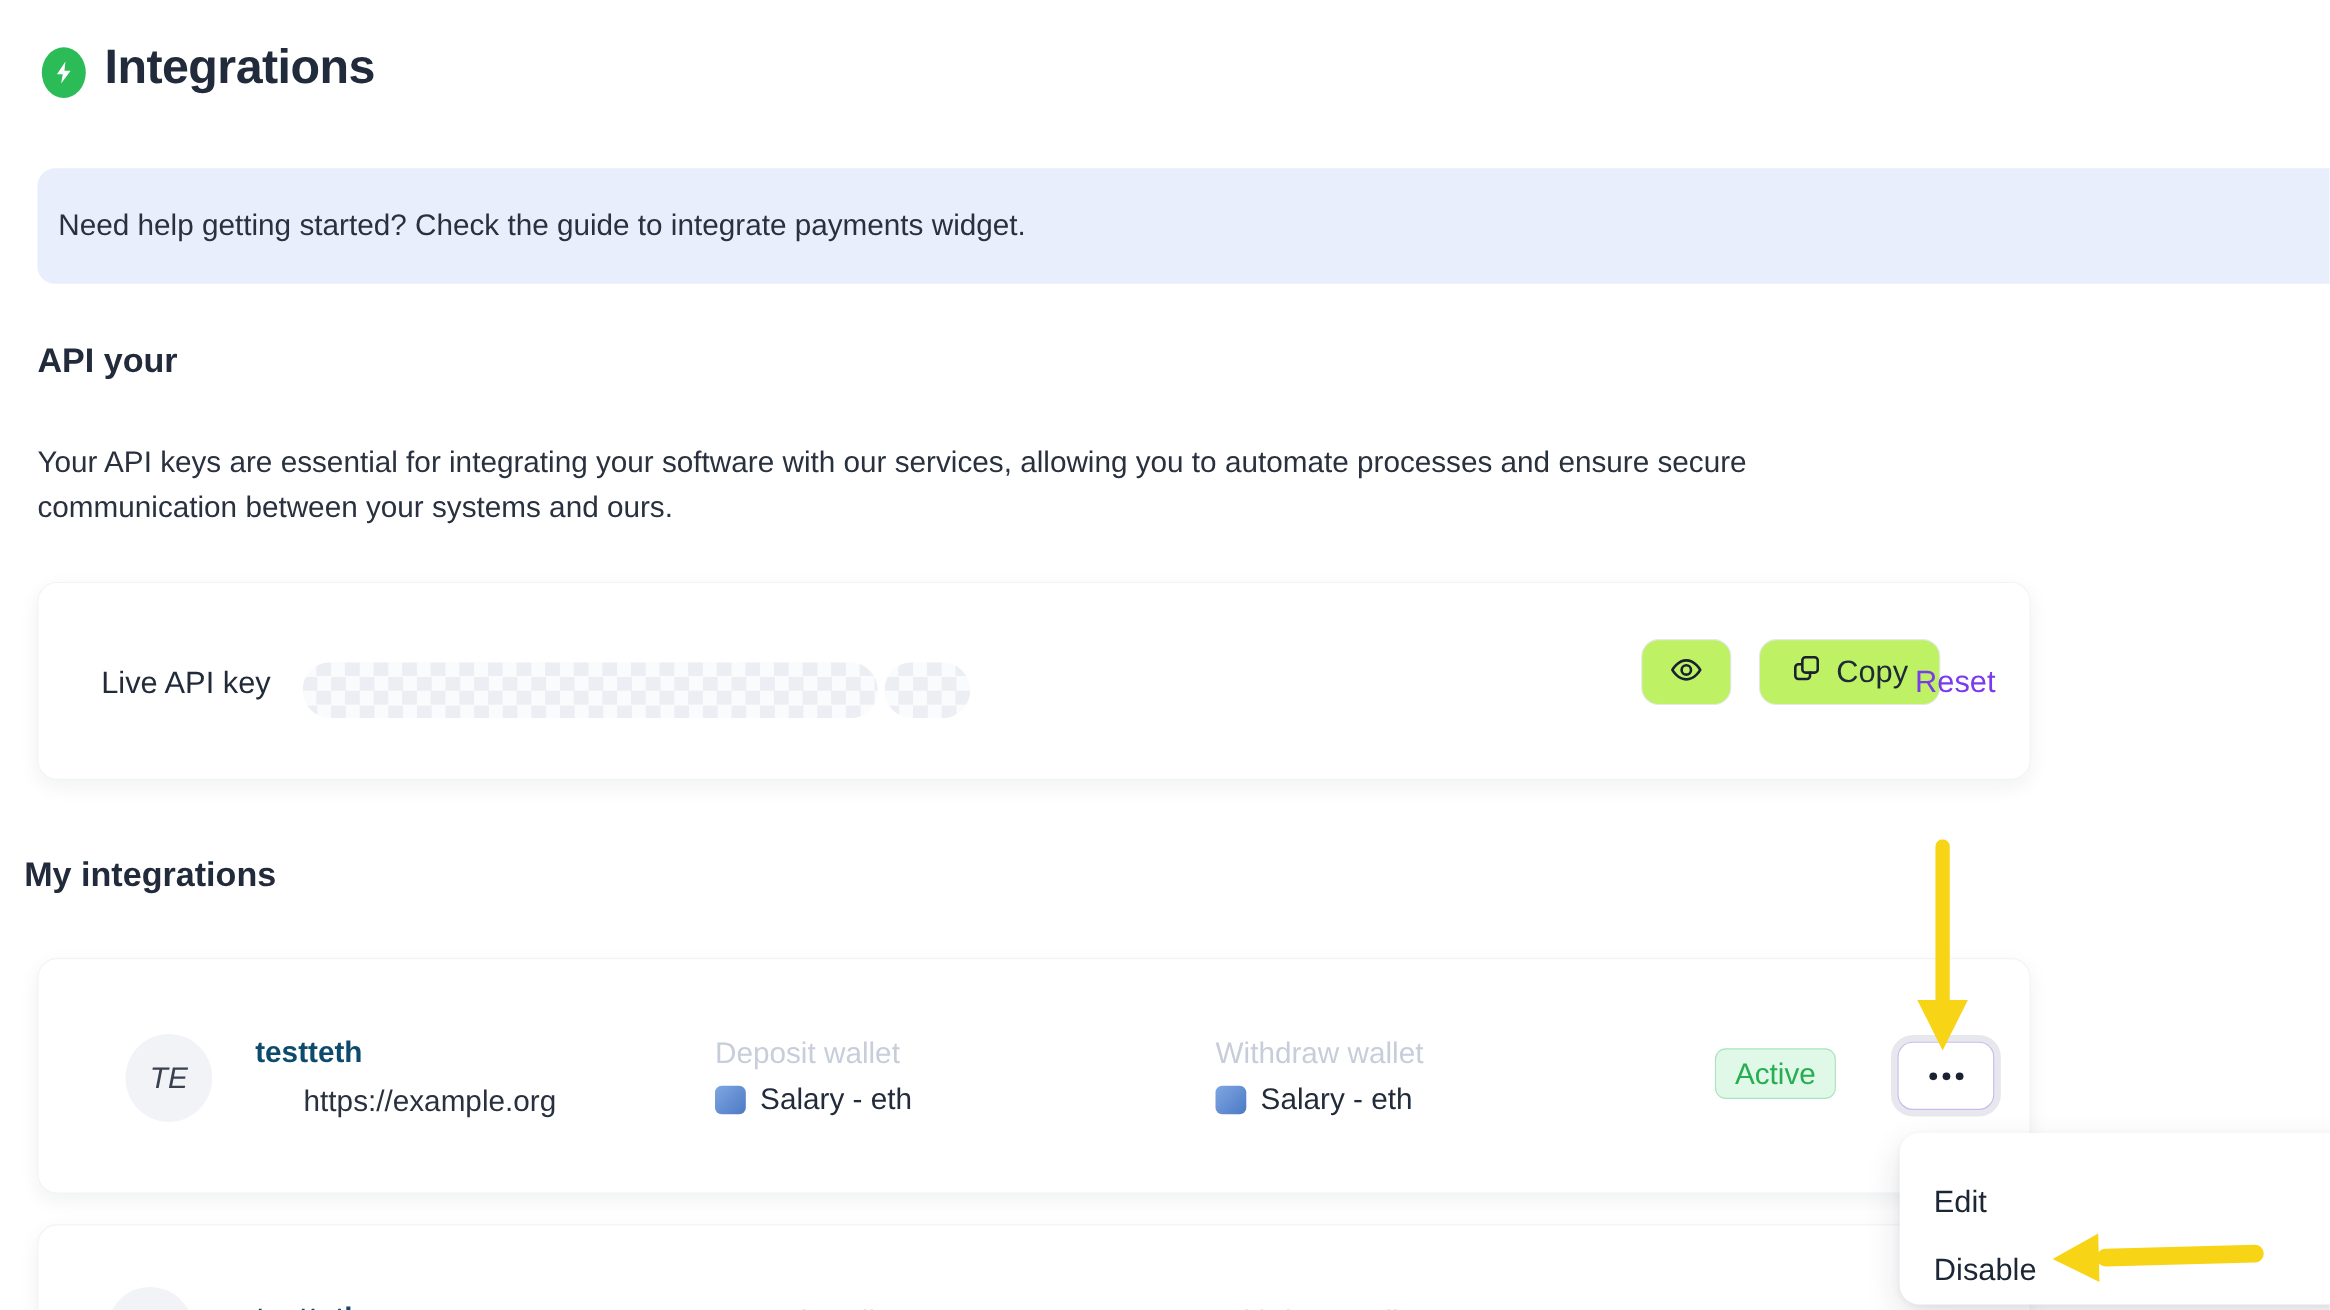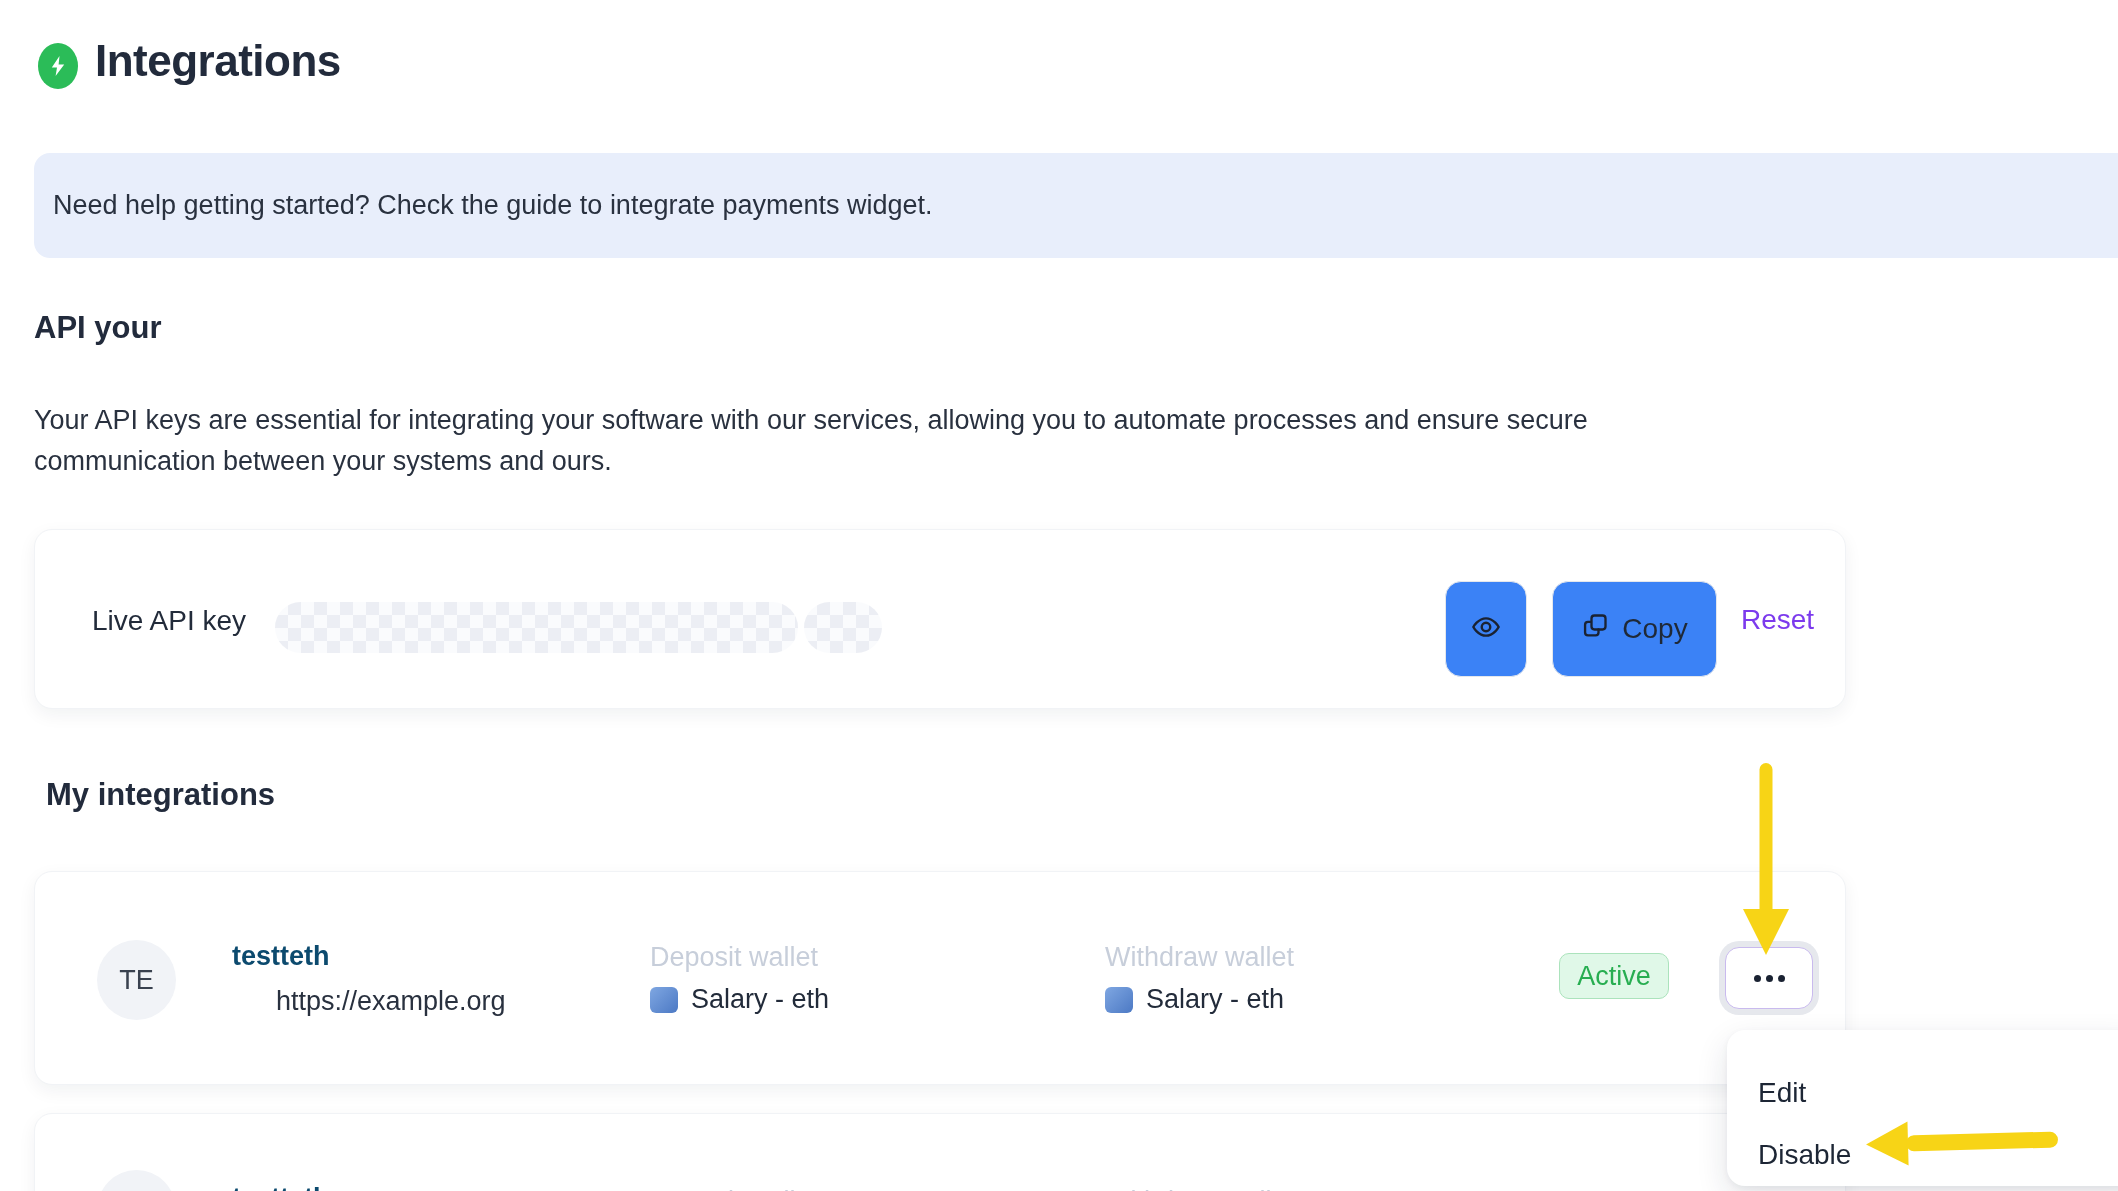--- a/index.html
+++ b/index.html
@@ -39,39 +39,39 @@
   .api-card { left:34px; top:529px; width:1812px; height:180px; }
   .api-key-label { position:absolute; left:68px; top:605px; font-size:28px; font-weight:500; color:#222B3A;margin-left:24px; }
   .masked-pill {
     position:absolute; top:602px; height:51px; border-radius:26px;
     background-image:conic-gradient(#ECEEF4 25%, #FAFBFD 0 50%, #ECEEF4 0 75%, #FAFBFD 0);
     background-size:26px 26px;
   }
   .masked-pill.long { left:275px; width:523px; }
   .masked-pill.short { left:804px; width:78px; }
   .icon-btn, .copy-btn {
-    position:absolute; top:581px; height:96px; background:#3b82f6;
+    position:absolute; top:581px; height:60px; background:#bef264;
     border:1.5px solid #E4E7EC; border-radius:16px;
-    display:flex; align-items:center; justify-content:center; cursor:pointer;
+    display:flex; align-items:center; justify-content:center; cursor:pointer;margin-left:47px;
   }
   .icon-btn { left:1445px; width:82px; }
   .copy-btn { left:1552px; width:165px; gap:13px; font-size:28px; color:#1F2937; }
   .reset-link {
     position:absolute; left:1741px; top:604px; font-size:28px; color:#7C3AED; cursor:pointer;
   }
   
-  .my-heading { left:46px; top:777px; }
+  .my-heading { left:22px; top:777px; }
   .int-card { left:34px; top:871px; width:1812px; height:214px; }
   .int-card-2 { left:34px; top:1113px; width:1812px; height:170px; }
   .avatar {
     position:absolute; width:79px; height:80px; border-radius:50%;
     background:#F1F3F7; display:flex; align-items:center; justify-content:center;
     font-size:27px; font-weight:500; color:#39414F;
   }
-  .avatar1 { left:97px; top:940px; }
+  .avatar1 { left:114px; top:940px;font-style:italic; }
   .avatar2 { left:97px; top:1170px; }
   .int-name { position:absolute; font-size:27px; font-weight:600; color:#0c4a6e; }
   .int-url  { position:absolute; font-size:27px; color:#29313F; }
   .wallet-label { position:absolute; font-size:27px; color:#C7CEDA; }
   .wallet-value { position:absolute; display:flex; align-items:center; gap:13px; font-size:27px; color:#222B3A; }
   .wallet-swatch {
     width:28px; height:26px; border-radius:6px; flex:0 0 auto;
     background:linear-gradient(135deg,#7FA7E2,#4C79C4);
   }
   .status-badge {

